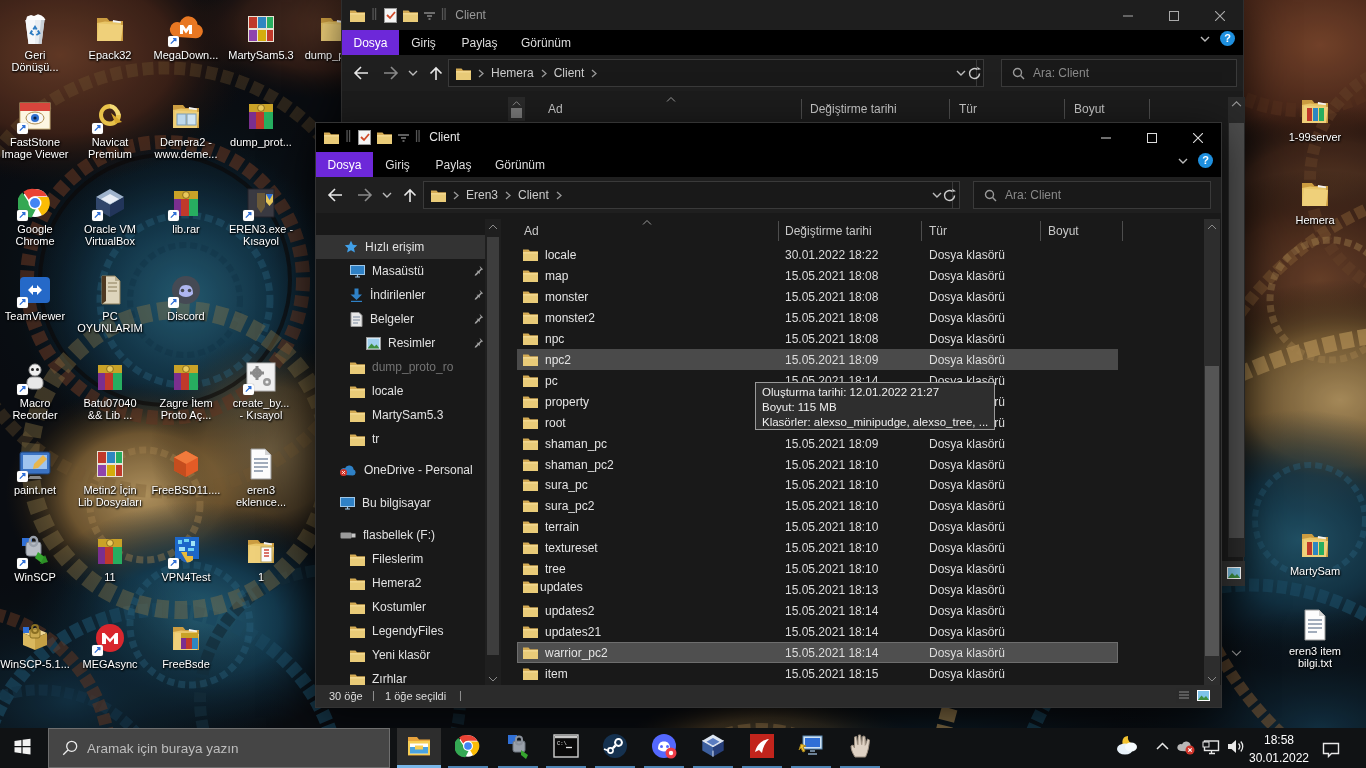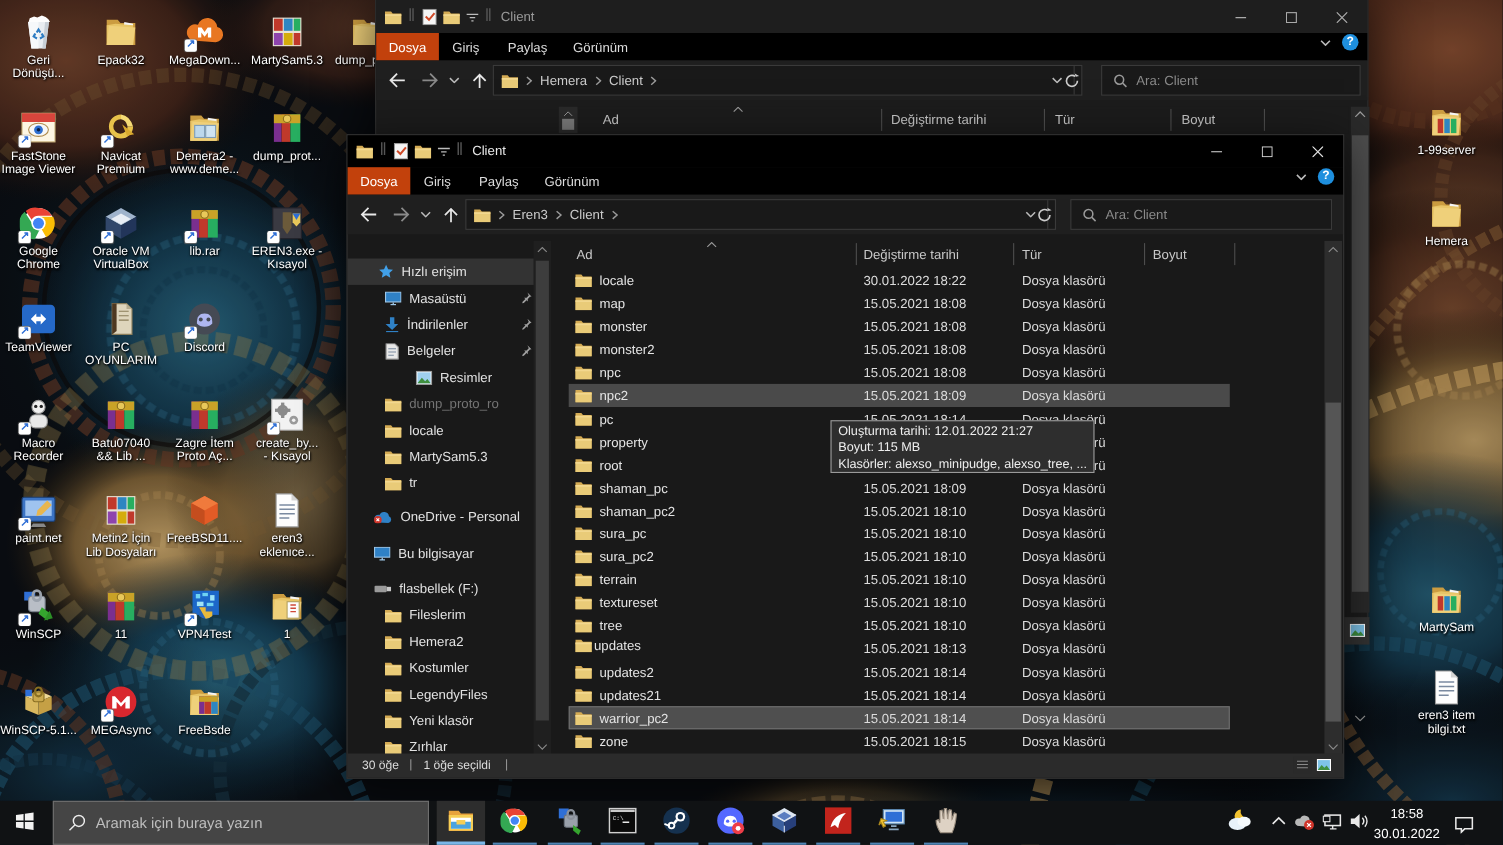--- a/index.html
+++ b/index.html
@@ -12,21 +12,21 @@
 .dico .ic{width:34px;height:34px;margin:0 auto 3px;position:relative}
 .dico .lb{white-space:pre-line}
 .sc{position:absolute;left:-1px;bottom:-1px;width:11px;height:11px;background:#fff;border-radius:2px;
 box-shadow:0 0 1px #666;color:#2f6fd6;font-size:10px;line-height:10px;text-align:center;font-weight:bold;text-shadow:none}
 
 .win{position:absolute;background:#1c1c1c;box-shadow:0 10px 40px rgba(0,0,0,.65)}
 .tbar{position:absolute;left:0;right:0;top:0;height:29px;display:flex;align-items:center}
 .cap{position:absolute;top:0;height:29px;width:46px;display:flex;align-items:center;justify-content:center;color:#ccc}
 .tabs{position:absolute;left:0;right:0;height:25px;background:#000}
 .tab{position:absolute;top:0;height:25px;display:flex;align-items:center;justify-content:center;color:#ddd;font-size:12px}
-.tab.blue{background:#c2410c;color:#fff}
+.tab.blue{background:#6d28d9;color:#fff}
 .arow{position:absolute;left:0;right:0;height:36px;background:#202020}
 .navg{position:absolute;top:0;height:36px;display:flex;align-items:center;justify-content:center;color:#ccc}
 .ibox{position:absolute;background:#191919;border:1px solid #3a3a3a;color:#ccc;font-size:12px}
 .hdrt{position:absolute;color:#c8c8c8;font-size:12px}
 .hdiv{position:absolute;width:1px;background:#4d4d4d}
 .frow{position:absolute;height:21px;display:flex;align-items:center;color:#e4e4e4;font-size:12px}
 .sbit{position:absolute;height:24px;display:flex;align-items:center;color:#e2e2e2;font-size:12px}
 
 #tb{position:absolute;left:0;top:728px;width:1366px;height:40px;background:#101214}
 .tic{position:absolute;top:728px;width:44px;height:36px;display:flex;align-items:center;justify-content:center}
@@ -888,21 +888,21 @@
         <path d="M4.5 0.5 h4 v6 h3.5 L6.5 12 0.5 6.5 h4 z" fill="#2f81c6"></path>
         <path d="M1 13.5 h11" stroke="#2f81c6" stroke-width="1.4"></path>
       </svg>
       <span>İndirilenler</span>
       <div class="abs" style="left:157px;top:6px">
         <svg width="11" height="11" viewBox="0 0 11 11">
           <path d="M6.5 0.8 l3.7 3.7 -1.4 0.3 -2 2 0 2.2 -1.1 -1.1 -2.5 2.5 -1.5 0.4 0.4 -1.5 2.5 -2.5 -1.1 -1.1 2.2 0 2 -2 z" fill="#a0a0a0"></path>
         </svg>
       </div>
     </div>
-    <div class="sbit" style="left:12px;top:208px;width:183px;padding-left:50px;gap:7px;color:#e2e2e2">
+    <div class="sbit" style="left:0px;top:208px;width:183px;padding-left:50px;gap:7px;color:#e2e2e2">
       <svg width="15" height="13" viewBox="0 0 15 13" style="flex:none">
         <rect x="0.5" y="0.5" width="14" height="12" fill="#fff" stroke="#999"></rect>
         <rect x="1.5" y="1.5" width="12" height="10" fill="#9fd0ee"></rect>
         <path d="M1.5 11.5 l4 -5 3 3 2 -2 3 4 z" fill="#3f8f3f"></path>
       </svg>
       <span>Resimler</span>
       <div class="abs" style="left:157px;top:6px">
         <svg width="11" height="11" viewBox="0 0 11 11">
           <path d="M6.5 0.8 l3.7 3.7 -1.4 0.3 -2 2 0 2.2 -1.1 -1.1 -2.5 2.5 -1.5 0.4 0.4 -1.5 2.5 -2.5 -1.1 -1.1 2.2 0 2 -2 z" fill="#a0a0a0"></path>
         </svg>
@@ -1254,21 +1254,21 @@
     </div>
     <div class="frow" style="left:469px;top:519px;color:#dcdcdc">15.05.2021 18:14</div>
     <div class="frow" style="left:613px;top:519px;color:#dcdcdc">Dosya klasörü</div>
     <div class="frow" style="left:201px;top:540px;width:601px;"></div>
     <div class="frow" style="left:207px;top:540px;gap:7px">
       <svg width="15" height="13" viewBox="0 0 15 13" style="flex:none">
         <path d="M0 1.5 h5.5 l1.5 1.8 h8 v9.7 h-15 z" fill="#d4ab54"></path>
         <path d="M0 4 h15 v9 h-15 z" fill="#e9cb78"></path>
         <path d="M0 4 h15 v1.6 h-15 z" fill="#f2d78e"></path>
       </svg>
-      <span>zone</span>
+      <span>item</span>
     </div>
     <div class="frow" style="left:469px;top:540px;color:#dcdcdc">15.05.2021 18:15</div>
     <div class="frow" style="left:613px;top:540px;color:#dcdcdc">Dosya klasörü</div>
     <div class="abs" style="right:1px;top:96px;width:16px;height:468px;background:#2d2d2d">
       <svg width="10" height="6" viewBox="0 0 10 5" style="margin:5px auto 0">
         <path d="M1 4.5 L5 0.5 L9 4.5" stroke="#8a8a8a" fill="none"></path>
       </svg>
       <div class="abs" style="left:1px;top:147px;width:14px;height:290px;background:#555"></div>
       <svg width="10" height="6" viewBox="0 0 10 5" style="margin:446px auto 0">
         <path d="M1 0.5 L5 4.5 L9 0.5" stroke="#8a8a8a" fill="none"></path>

